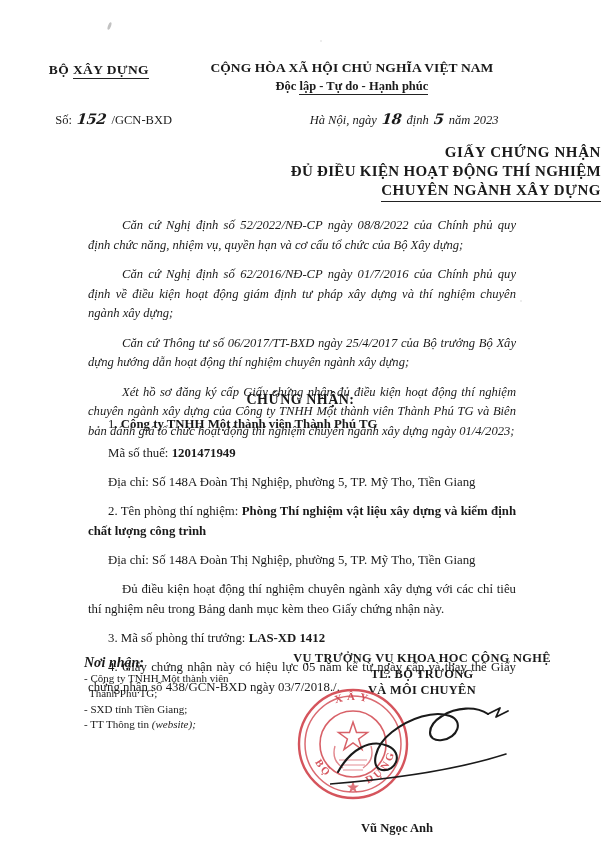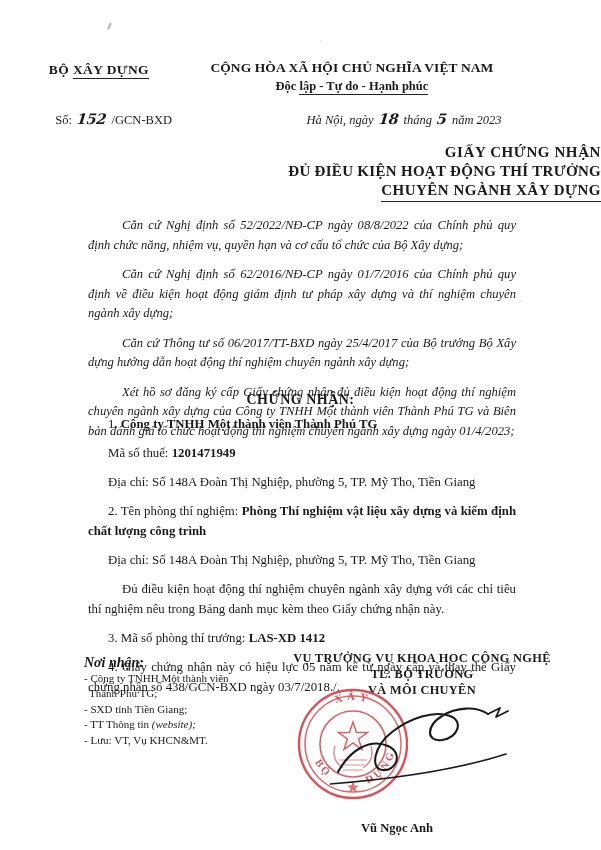--- a/index.html
+++ b/index.html
@@ -132,29 +132,29 @@
 
   <div class="sub-row">
     <div class="sub-left">
       <span>Số:</span>
       <span class="hand">152</span>
       <span>/GCN-BXD</span>
     </div>
     <div class="sub-right">
       <span>Hà Nội, ngày</span>
       <span class="hand">18</span>
-      <span>tháng</span>
+      <span>định</span>
       <span class="hand">5</span>
       <span>năm 2023</span>
     </div>
   </div>
 
   <div class="title-box">
     <div class="t1">GIẤY CHỨNG NHẬN</div>
-    <div class="t2">ĐỦ ĐIỀU KIỆN HOẠT ĐỘNG THÍ TRƯỞNG</div>
+    <div class="t2">ĐỦ ĐIỀU KIỆN HOẠT ĐỘNG THÍ NGHIỆM</div>
     <div class="t3"><span class="ul">CHUYÊN NGÀNH XÂY DỰNG</span></div>
   </div>
 
   <div class="basis">
     <p>Căn cứ Nghị định số 52/2022/NĐ-CP ngày 08/8/2022 của Chính phủ quy định chức năng, nhiệm vụ, quyền hạn và cơ cấu tổ chức của Bộ Xây dựng;</p>
     <p>Căn cứ Nghị định số 62/2016/NĐ-CP ngày 01/7/2016 của Chính phủ quy định về điều kiện hoạt động giám định tư pháp xây dựng và thí nghiệm chuyên ngành xây dựng;</p>
     <p>Căn cứ Thông tư số 06/2017/TT-BXD ngày 25/4/2017 của Bộ trưởng Bộ Xây dựng hướng dẫn hoạt động thí nghiệm chuyên ngành xây dựng;</p>
     <p>Xét hồ sơ đăng ký cấp Giấy chứng nhận đủ điều kiện hoạt động thí nghiệm chuyên ngành xây dựng của Công ty TNHH Một thành viên Thành Phú TG và Biên bản đánh giá tổ chức hoạt động thí nghiệm chuyên ngành xây dựng ngày 01/4/2023;</p>
   </div>
 
@@ -196,21 +196,20 @@
       <span>Giấy chứng nhận này có hiệu lực 05 năm kể từ ngày cấp và thay thế Giấy chứng nhận số 438/GCN-BXD ngày 03/7/2018./.</span>
     </p>
   </div>
 
   <div class="recv">
     <div class="ttl">Nơi nhận:</div>
     <div class="it">- Công ty TNHH Một thành viên</div>
     <div class="it" style="padding-left:5px">Thành Phú TG;</div>
     <div class="it">- SXD tỉnh Tiền Giang;</div>
     <div class="it">- TT Thông tin <span class="web">(website);</span></div>
-    <div class="it">- Lưu: VT, Vụ KHCN&amp;MT.</div>
   </div>
 
   <div class="sign">
     <div class="l">VỤ TRƯỞNG VỤ KHOA HỌC CÔNG NGHỆ</div>
     <div class="l">TL. BỘ TRƯỞNG</div>
     <div class="l">VÀ MÔI CHUYÊN</div>
   </div>
 
   <svg class="seal" viewBox="0 0 116 116">
     <defs>

